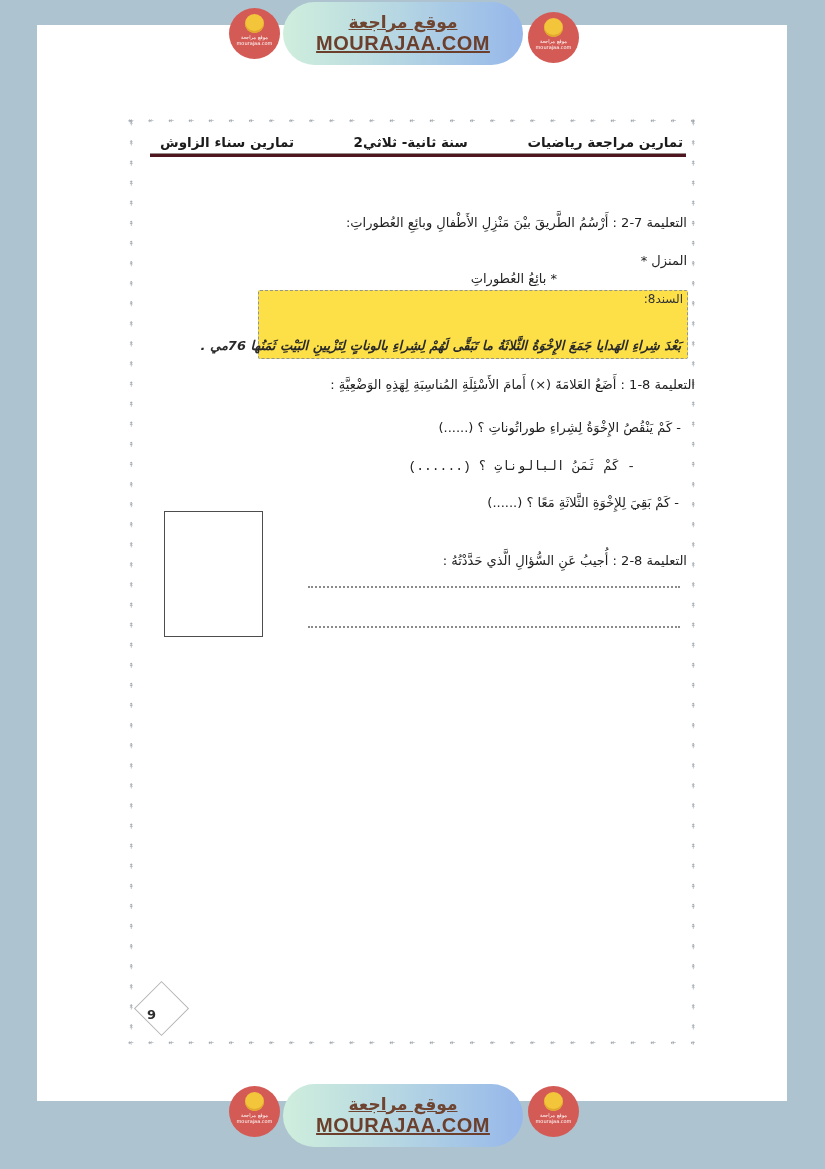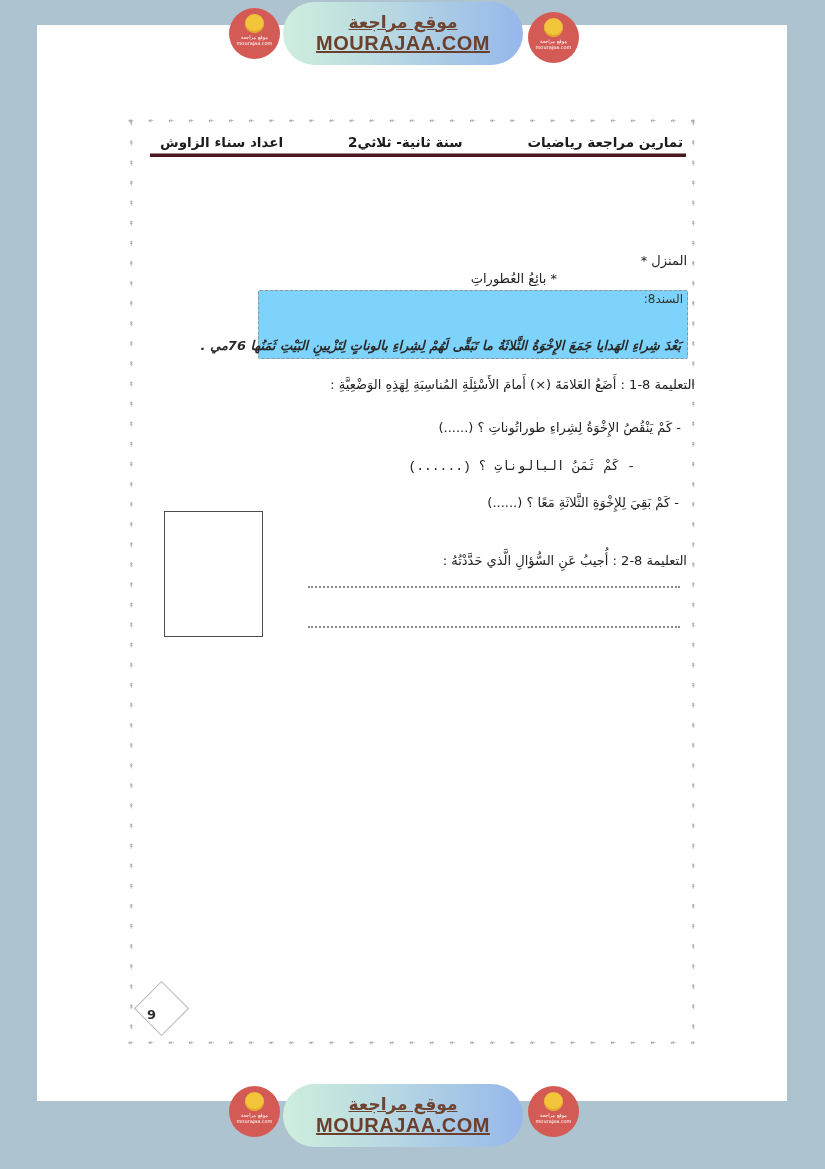--- a/index.html
+++ b/index.html
@@ -40,21 +40,21 @@
   .bstrip.rgt{right:-2px;top:0;bottom:0;width:9px;writing-mode:vertical-rl;}
 
   
   .ws-header{display:flex;direction:rtl;justify-content:space-between;align-items:flex-end;
              padding:14px 12px 0 32px;font-weight:bold;font-size:13.5px;color:#1c1c1c;}
   .header-rule{margin:3px 9px 0 22px;height:3px;background:#4e161e;border-top:1px solid #9b8d8d;}
 
   
   .txt{position:absolute;direction:rtl;font-size:13px;color:#222222;white-space:nowrap;}
   .sanad-box{position:absolute;left:130px;top:170px;width:428px;height:67px;
-             border:1px dashed #8f9499;border-radius:2px;background:#7dd3fc;}
+             border:1px dashed #8f9499;border-radius:2px;background:#fde047;}
   .sanad-title{position:absolute;right:4px;top:1px;direction:rtl;font-size:12px;color:#333;}
   .sanad-body{position:absolute;right:6px;left:24px;bottom:5px;direction:rtl;font-size:13px;
               font-weight:bold;color:#2a2a2a;white-space:nowrap;font-style:italic;}
   .answer-box{position:absolute;left:36px;top:391px;width:97px;height:124px;
               border:1.5px solid #4d4d4d;background:#fff;}
   .dotline{position:absolute;left:180px;width:372px;height:0;border-bottom:2px dotted #8a8a8a;}
   .dotline.l1{top:466px;}
   .dotline.l2{top:506px;}
   .diamond{position:absolute;left:14px;top:869px;width:37px;height:37px;
            border:1px solid #b5b5b5;transform:rotate(45deg);background:transparent;}
@@ -69,24 +69,25 @@
 
     <div class="border-box">
       <div class="bstrip top">↞ ↞ ↞ ↞ ↞ ↞ ↞ ↞ ↞ ↞ ↞ ↞ ↞ ↞ ↞ ↞ ↞ ↞ ↞ ↞ ↞ ↞ ↞ ↞ ↞ ↞ ↞ ↞ ↞ ↞ ↞ ↞ ↞ ↞ ↞ ↞ ↞ ↞ ↞ ↞ ↞ ↞ ↞ ↞ ↞ ↞ ↞ ↞ ↞ ↞ ↞ ↞ ↞ ↞ ↞ ↞ ↞ ↞ ↞ ↞ ↞ ↞ ↞ ↞ ↞ ↞ ↞ ↞ ↞ ↞ ↞ ↞ ↞ ↞ ↞ ↞ ↞ ↞ ↞ ↞ ↞ ↞ ↞ ↞ ↞ ↞ ↞ ↞ ↞ ↞</div>
       <div class="bstrip bot">↞ ↞ ↞ ↞ ↞ ↞ ↞ ↞ ↞ ↞ ↞ ↞ ↞ ↞ ↞ ↞ ↞ ↞ ↞ ↞ ↞ ↞ ↞ ↞ ↞ ↞ ↞ ↞ ↞ ↞ ↞ ↞ ↞ ↞ ↞ ↞ ↞ ↞ ↞ ↞ ↞ ↞ ↞ ↞ ↞ ↞ ↞ ↞ ↞ ↞ ↞ ↞ ↞ ↞ ↞ ↞ ↞ ↞ ↞ ↞ ↞ ↞ ↞ ↞ ↞ ↞ ↞ ↞ ↞ ↞ ↞ ↞ ↞ ↞ ↞ ↞ ↞ ↞ ↞ ↞ ↞ ↞ ↞ ↞ ↞ ↞ ↞ ↞ ↞ ↞</div>
       <div class="bstrip lft">↞ ↞ ↞ ↞ ↞ ↞ ↞ ↞ ↞ ↞ ↞ ↞ ↞ ↞ ↞ ↞ ↞ ↞ ↞ ↞ ↞ ↞ ↞ ↞ ↞ ↞ ↞ ↞ ↞ ↞ ↞ ↞ ↞ ↞ ↞ ↞ ↞ ↞ ↞ ↞ ↞ ↞ ↞ ↞ ↞ ↞ ↞ ↞ ↞ ↞ ↞ ↞ ↞ ↞ ↞ ↞ ↞ ↞ ↞ ↞ ↞ ↞ ↞ ↞ ↞ ↞ ↞ ↞ ↞ ↞ ↞ ↞ ↞ ↞ ↞ ↞ ↞ ↞ ↞ ↞ ↞ ↞ ↞ ↞ ↞ ↞ ↞ ↞ ↞ ↞</div>
       <div class="bstrip rgt">↞ ↞ ↞ ↞ ↞ ↞ ↞ ↞ ↞ ↞ ↞ ↞ ↞ ↞ ↞ ↞ ↞ ↞ ↞ ↞ ↞ ↞ ↞ ↞ ↞ ↞ ↞ ↞ ↞ ↞ ↞ ↞ ↞ ↞ ↞ ↞ ↞ ↞ ↞ ↞ ↞ ↞ ↞ ↞ ↞ ↞ ↞ ↞ ↞ ↞ ↞ ↞ ↞ ↞ ↞ ↞ ↞ ↞ ↞ ↞ ↞ ↞ ↞ ↞ ↞ ↞ ↞ ↞ ↞ ↞ ↞ ↞ ↞ ↞ ↞ ↞ ↞ ↞ ↞ ↞ ↞ ↞ ↞ ↞ ↞ ↞ ↞ ↞ ↞ ↞</div>
 
       <div class="ws-header">
         <span>تمارين مراجعة رياضيات</span>
         <span>سنة ثانية- ثلاثي2</span>
-        <span>اعداد سناء الزاوش</span>
+        <span>تمارين سناء الزاوش</span>
       </div>
       <div class="header-rule"></div>
 
+      <div class="txt" style="right:8px;top:95px;">التعليمة 7-2 : أَرْسُمُ الطَّريقَ بيْنَ مَنْزِلِ الأَطْفالِ وبائِعِ العُطوراتِ:</div>
 
       <div class="txt" style="right:8px;top:133px;text-align:center;">المنزل *</div>
       <div class="txt" style="right:138px;top:131px;margin-top:20px;">* بائِعُ العُطوراتِ</div>
 
       <div class="sanad-box">
         <div class="sanad-title">السند8:</div>
         <div class="sanad-body">بَعْدَ شِراءِ الهَدايا جَمَعَ الإِخْوَةُ الثَّلاثَةُ ما تَبَقَّى لَهُمْ لِشِراءِ بالوناتٍ لِتَزْيينِ البَيْتِ ثَمَنُها 76مي .</div>
       </div>
 
       <div class="txt" style="right:0;top:257px;margin-left:47px;">التعليمة 8-1 : أَضَعُ العَلامَةَ (×) أَمامَ الأَسْئِلَةِ المُناسِبَةِ لِهَذِهِ الوَضْعِيَّةِ :</div>

